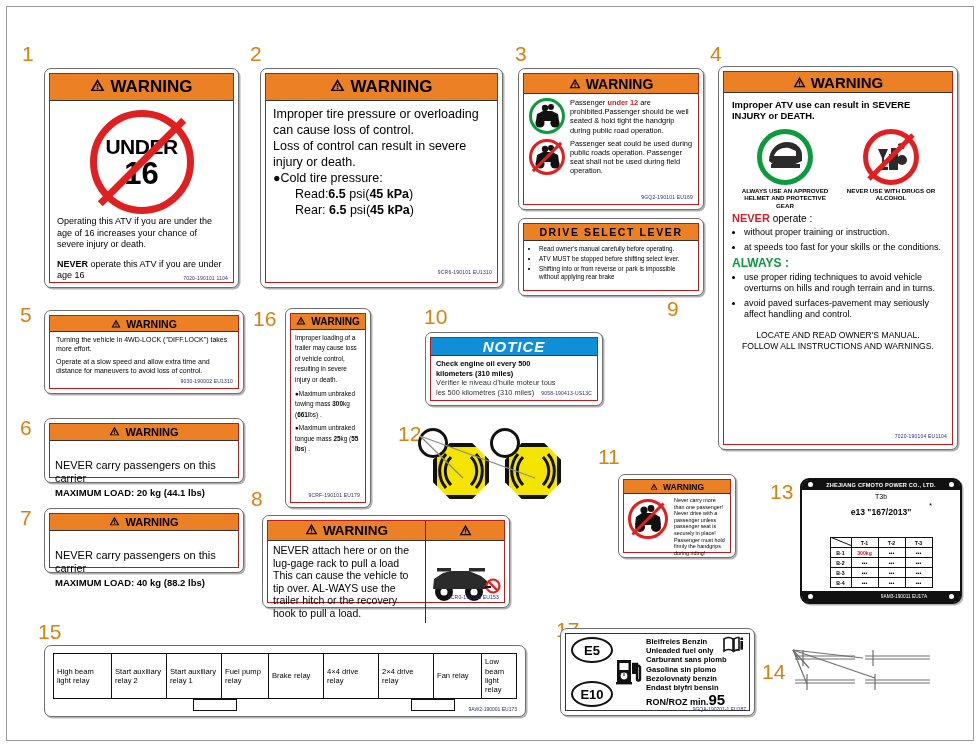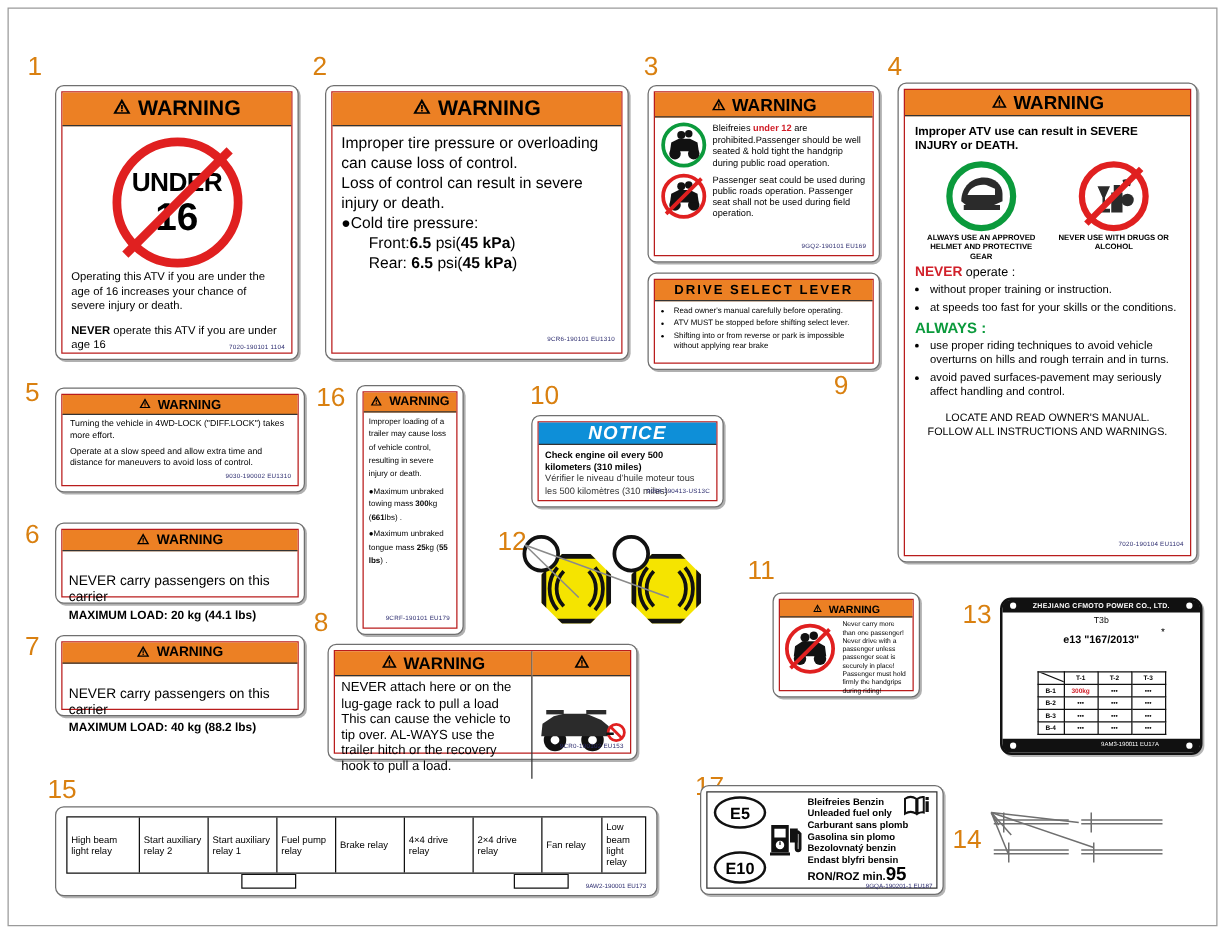--- a/index.html
+++ b/index.html
@@ -162,21 +162,21 @@
   .carrier .wh{height:16px;font-size:11px;}
   .carrier .body{font-size:11px;line-height:13px;padding:18px 5px;}
   .carrier .maxload{font-size:9.5px;font-weight:bold;margin-top:1px;}
 
   
   #lbl16{left:285px;top:308px;width:86px;height:200px;}
   #lbl16 .wh{height:15px;font-size:10px;}
   #lbl16 .body{font-size:6.4px;line-height:10.4px;padding:3px 4px;}
 
   
-  #lbl10{left:425px;top:332px;width:154px;height:74px;}
+  #lbl10{left:425px;top:332px;width:178px;height:74px;}
   .notice-hd{
     background:#0e8fd8;border-bottom:1px solid #333;
     text-align:center;font-style:italic;font-weight:bold;
     font-size:15px;height:20px;display:flex;align-items:center;justify-content:center;
     letter-spacing:1px;color:#fff;
   }
   #lbl10 .body{font-size:7.4px;line-height:9.4px;padding:3px 5px;}
   .fr{color:#333;}
 
   
@@ -361,21 +361,21 @@
               <rect x="7.3" y="6.4" width="1.5" height="3.6" fill="#000"></rect>
               <rect x="7.3" y="10.6" width="1.5" height="1.4" fill="#000"></rect>
             </svg>
         </span>
         <span>WARNING</span>
       </div>
       <div class="body">
         <div>Improper tire pressure or overloading can cause  loss of control.</div>
         <div>Loss of control can result in severe injury or death.</div>
         <div>●Cold tire pressure:</div>
-        <div style="padding-left:22px;"><span>Front:</span><span class="b">6.5</span><span> psi(</span><span class="b">45 kPa</span>)</div>
+        <div style="padding-left:22px;"><span>Read:</span><span class="b">6.5</span><span> psi(</span><span class="b">45 kPa</span>)</div>
         <div style="padding-left:22px;"><span>Rear: </span><span class="b">6.5</span><span> psi(</span><span class="b">45 kPa</span>)</div>
         <div class="pn">9CR6-190101  EU1310</div>
       </div>
     </div>
   </div>
 
   <div class="lbl" id="lbl3">
     <div class="lbl-inner">
       <div class="wh">
         <span class="tri">
@@ -393,21 +393,21 @@
           <div class="icon-circ grn">
             <svg width="30" height="30" viewBox="0 0 30 30" style="position:absolute;left:0;top:0;">
               <ellipse cx="8" cy="22" rx="4.6" ry="4.6" fill="#111"></ellipse>
               <ellipse cx="23" cy="22" rx="4.6" ry="4.6" fill="#111"></ellipse>
               <path d="M4 20 L5 13 L11 10 L20 10 L26 13 L27 20 Z" fill="#111"></path>
               <circle cx="13" cy="7" r="3.2" fill="#111"></circle>
               <circle cx="19" cy="6" r="3" fill="#111"></circle>
             </svg>
           </div>
           <div style="flex:1 1 auto;">
-            <span>Bleifreies </span><span class="red">under 12</span><span> are prohibited.Passenger should be well seated &amp; hold tight the handgrip during public road operation.</span>
+            <span>Passenger </span><span class="red">under 12</span><span> are prohibited.Passenger should be well seated &amp; hold tight the handgrip during public road operation.</span>
           </div>
         </div>
         <div class="row3">
           <div class="icon-circ red">
             <div class="slash2"></div>
             <svg width="30" height="30" viewBox="0 0 30 30" style="position:absolute;left:0;top:0;">
               <ellipse cx="8" cy="22" rx="4.6" ry="4.6" fill="#111"></ellipse>
               <ellipse cx="23" cy="22" rx="4.6" ry="4.6" fill="#111"></ellipse>
               <path d="M4 20 L5 13 L11 10 L20 10 L26 13 L27 20 Z" fill="#111"></path>
               <circle cx="13" cy="7" r="3.2" fill="#111"></circle>

